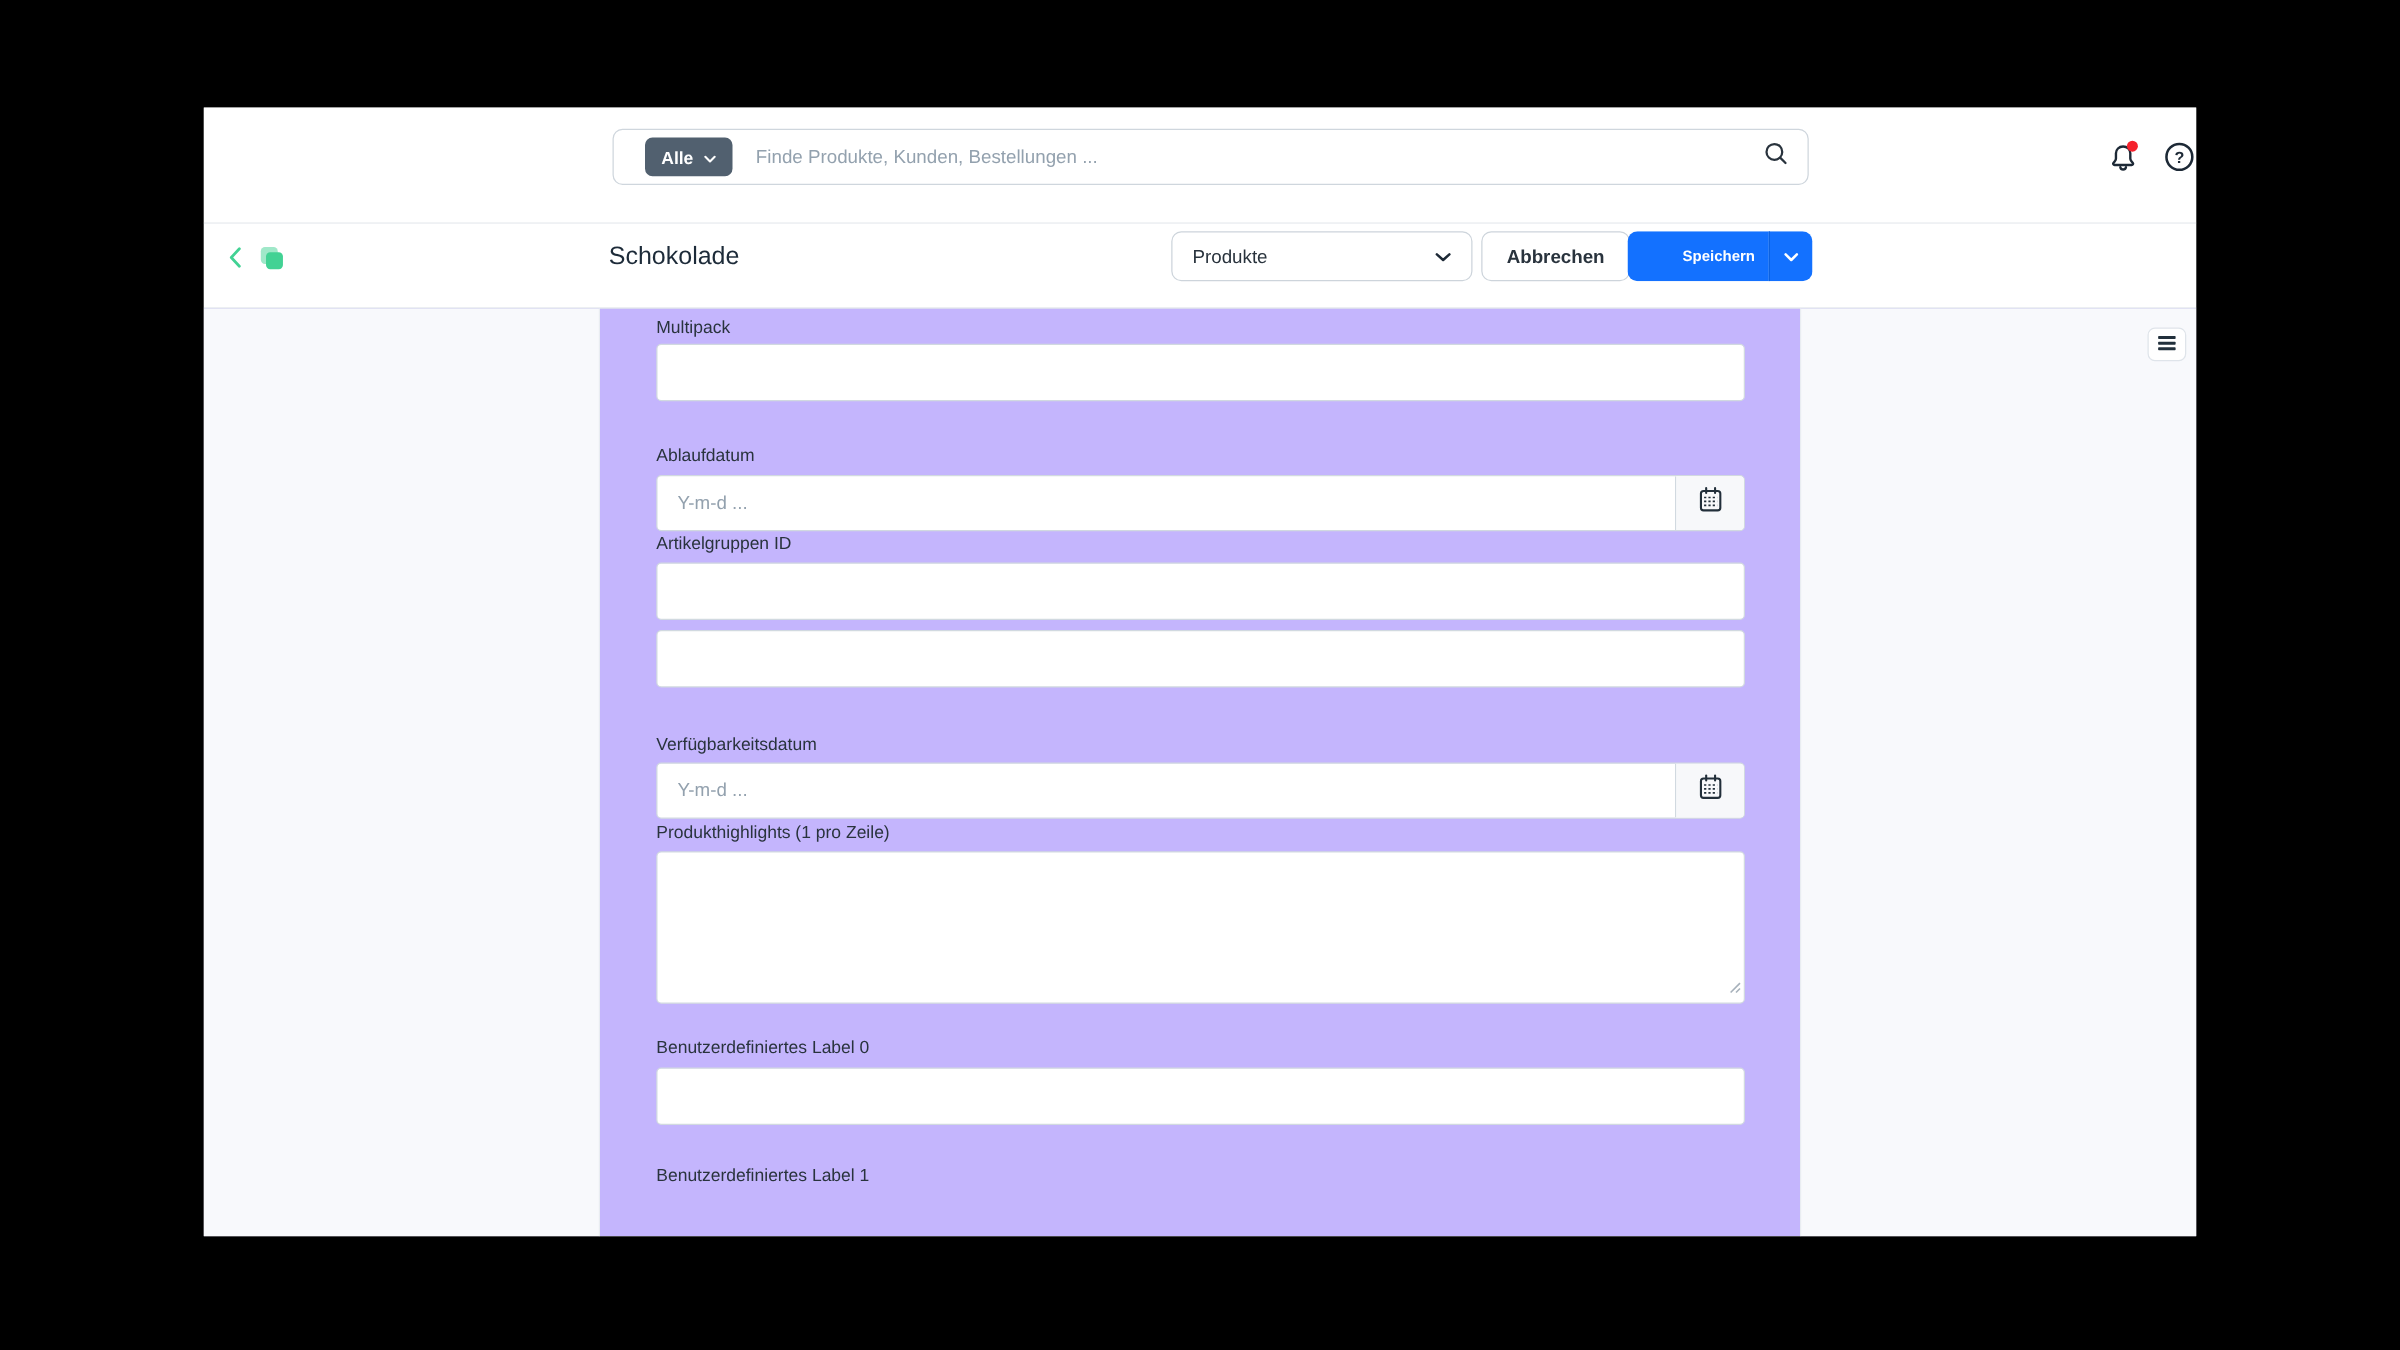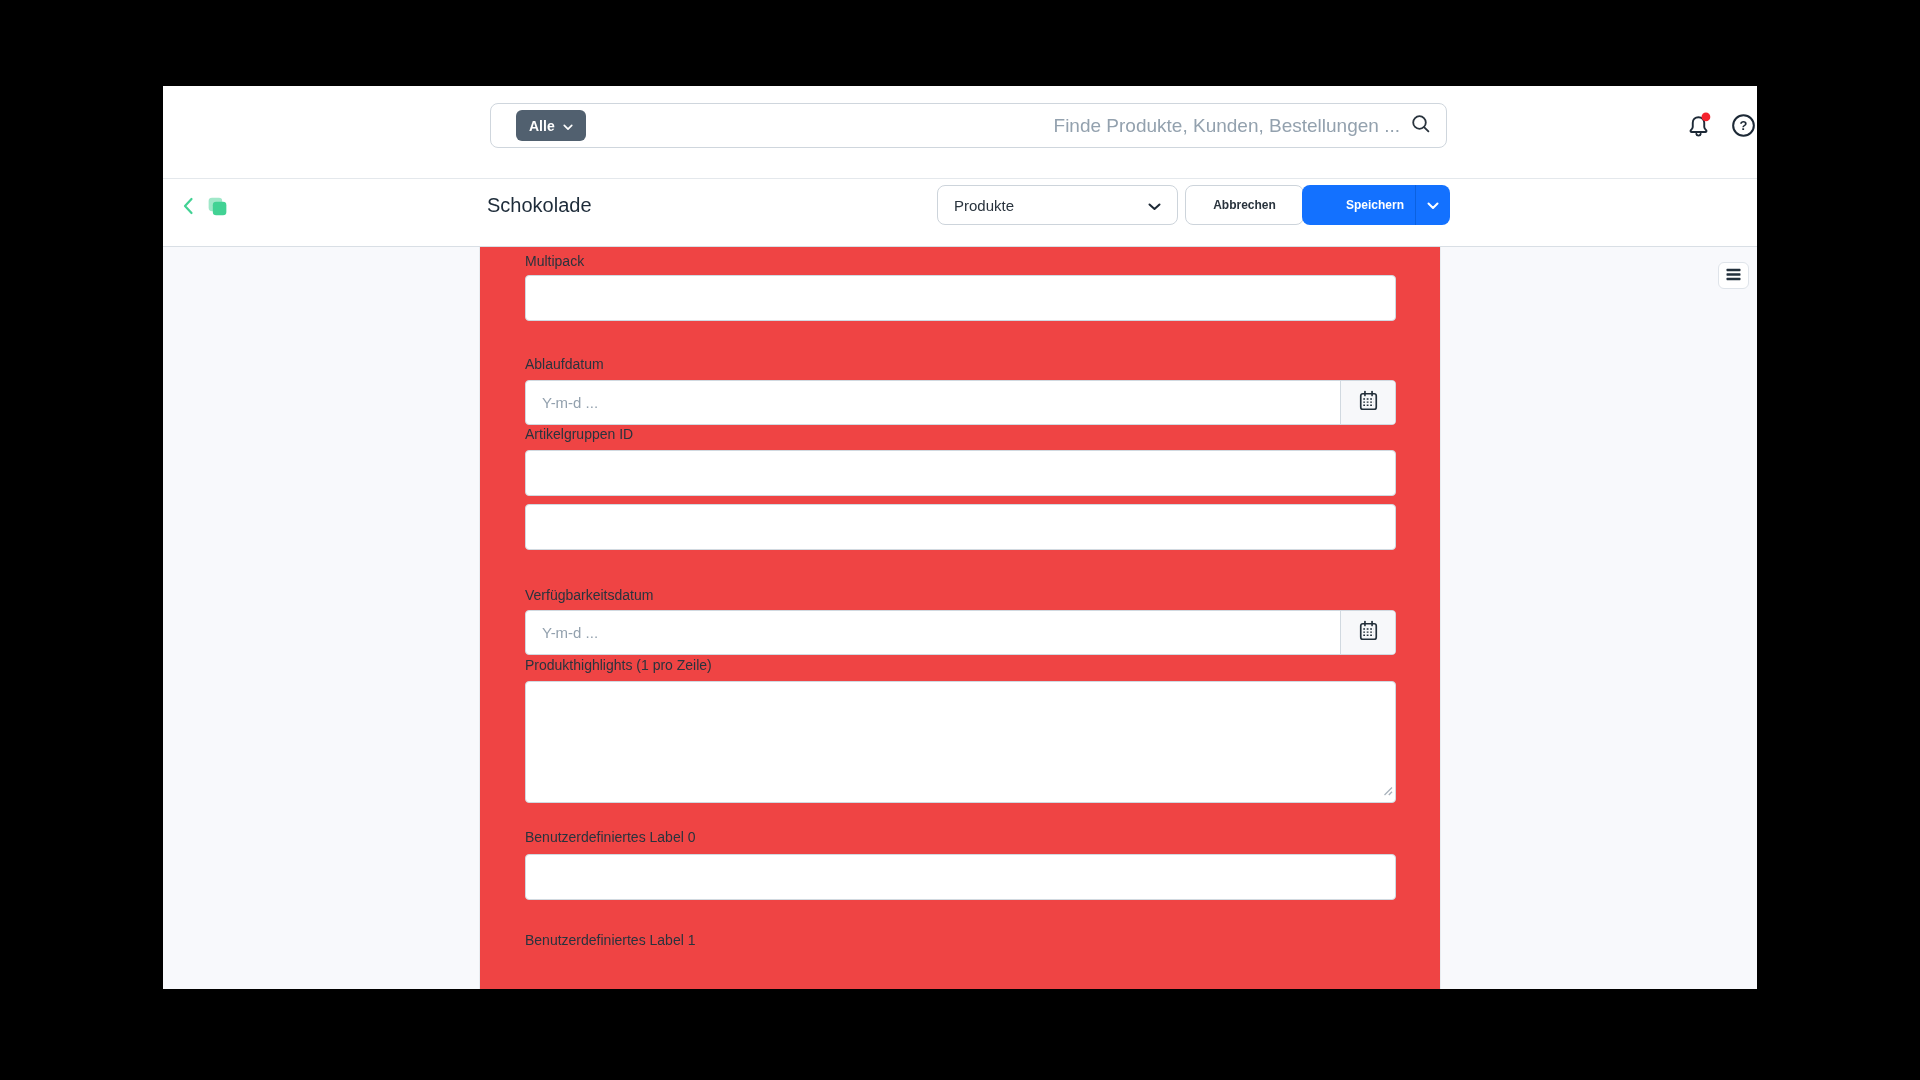--- a/index.html
+++ b/index.html
@@ -22,22 +22,22 @@
     position:absolute; left:327px; top:17px; width:957px; height:45px;
     border:1px solid #cfd6dd; border-radius:8px; background:#fff;
     display:flex; align-items:center; box-sizing:border-box; padding:0 14px 0 25px;
   }
   .scope-btn {
     height:31px; background:#51606f; border:none; border-radius:6px;
     color:#fff; font-weight:bold; font-size:14px; font-family:inherit;
     display:flex; align-items:center; gap:8px; padding:0 13px; cursor:pointer;
   }
   .search-input {
-    flex:1; border:none; outline:none; font-size:19px; color:#29333d;
-    margin-left:17px; font-family:inherit; background:transparent;text-align:right;
+    flex:1; border:none; outline:none; font-size:15px; color:#29333d;
+    margin-left:17px; font-family:inherit; background:transparent;
   }
   .search-input::placeholder { color:#93a1ae; }
   .icon-btn { background:none; border:none; padding:0; cursor:pointer; line-height:0; }
   .search-glass { margin-left:8px; }
   .bell-btn { position:absolute; left:1522px; top:26px; }
   .help-btn { position:absolute; left:1567px; top:26px; }
 
   
   .smartbar {
     position:absolute; left:0; top:93px; width:100%; height:68px;
@@ -51,37 +51,37 @@
   }
   .lang-select {
     position:absolute; left:774px; top:6px; width:241px; height:40px;
     border:1px solid #cdd4db; border-radius:8px; background:#fff;
     display:flex; align-items:center; justify-content:space-between;
     box-sizing:border-box; padding:0 16px; font-size:15px; color:#29333d; cursor:pointer;
   }
   .cancel-btn {
     position:absolute; left:1022px; top:6px; width:119px; height:40px;
     border:1px solid #cdd4db; border-radius:8px; background:#fff;
-    font-size:12px; font-weight:bold; color:#29333d; font-family:inherit; cursor:pointer;
+    font-size:15px; font-weight:bold; color:#29333d; font-family:inherit; cursor:pointer;
   }
   .save-group {
     position:absolute; left:1139px; top:6px; width:148px; height:40px;
     border-radius:8px; overflow:hidden; display:flex;
   }
   .save-main {
     width:113px; height:100%; border:none; background:#1371ff; color:#fff;
     font-size:12px; font-weight:bold; font-family:Liberation Sans, sans-serif; cursor:pointer;padding-left:39px;
   }
   .save-caret {
     width:35px; height:100%; border:none; border-left:1px solid #0b61e0;
     background:#1371ff; display:flex; align-items:center; justify-content:center; cursor:pointer;
   }
 
   
-  .content { position:absolute; left:0; top:161px; width:100%; height:742px; background:#ef4444; }
+  .content { position:absolute; left:0; top:161px; width:100%; height:742px; background:#c4b5fd; }
   .side-left {
     position:absolute; left:0; top:0; width:317px; height:100%;
     background:#f8f9fc; border-right:1px solid #e9edf1; box-sizing:border-box;
   }
   .side-right {
     position:absolute; left:1277px; top:0; width:317px; height:100%;
     background:#f8f9fc; border-left:1px solid #e9edf1; box-sizing:border-box;
   }
   .context-btn {
     position:absolute; left:277px; top:15px; width:31px; height:27px;

